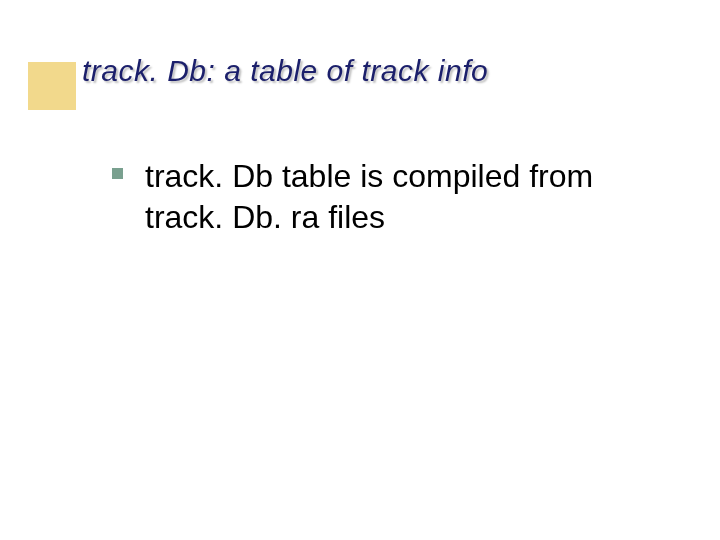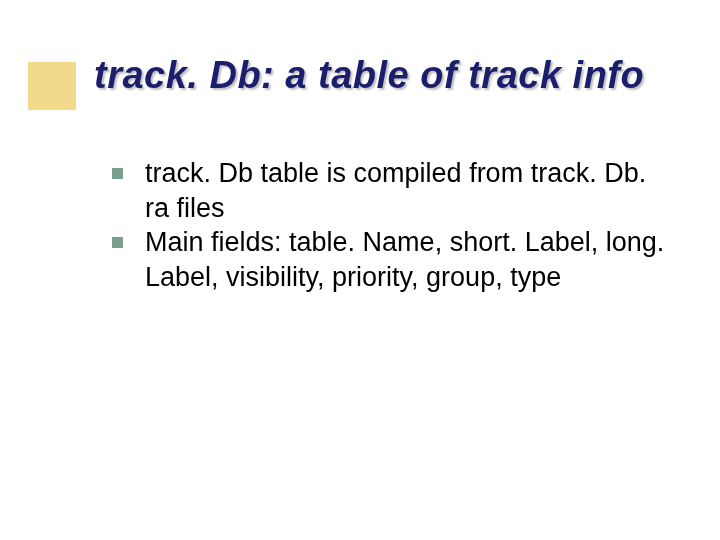--- a/index.html
+++ b/index.html
@@ -21,28 +21,27 @@
       top: 62px;
       width: 48px;
       height: 48px;
       background: #f2d98c;
       z-index: 0;
     }
     .title {
       position: absolute;
       left: 82px;
       top: 54px;
-      font-size: 38px;
+      font-size: 30px;
       font-style: italic;
       color: #1b1f6b;
       text-shadow: 2px 2px 2px rgba(0,0,0,0.25);
-      font-weight: 700;
+      font-weight: 400;
       z-index: 1;
       letter-spacing: 0.5px;
-      margin-left: 12px;
     }
     .bullets {
       position: absolute;
       left: 112px;
       top: 156px;
       width: 560px;
     }
     .bullet-item {
       display: flex;
       align-items: flex-start;
@@ -51,34 +50,30 @@
     }
     .bullet-marker {
       width: 11px;
       height: 11px;
       background: #79a08f;
       flex-shrink: 0;
       margin-right: 22px;
       margin-top: 12px;
     }
     .bullet-text {
-      font-size: 27px;
+      font-size: 32px;
       color: #000000;
       font-weight: 400;
     }
   </style>
 </head>
 <body>
 
 <div class="accent-box"></div>
 
 <h1 class="title">track. Db: a table of track info</h1>
 
 <div class="bullets">
   <div class="bullet-item">
     <div class="bullet-marker"></div>
     <div class="bullet-text">track. Db table is compiled from track. Db. ra files</div>
   </div>
-  <div class="bullet-item">
-    <div class="bullet-marker"></div>
-    <div class="bullet-text">Main fields: table. Name, short. Label, long. Label, visibility, priority, group, type</div>
-  </div>
 </div>
 
 </body></html>

